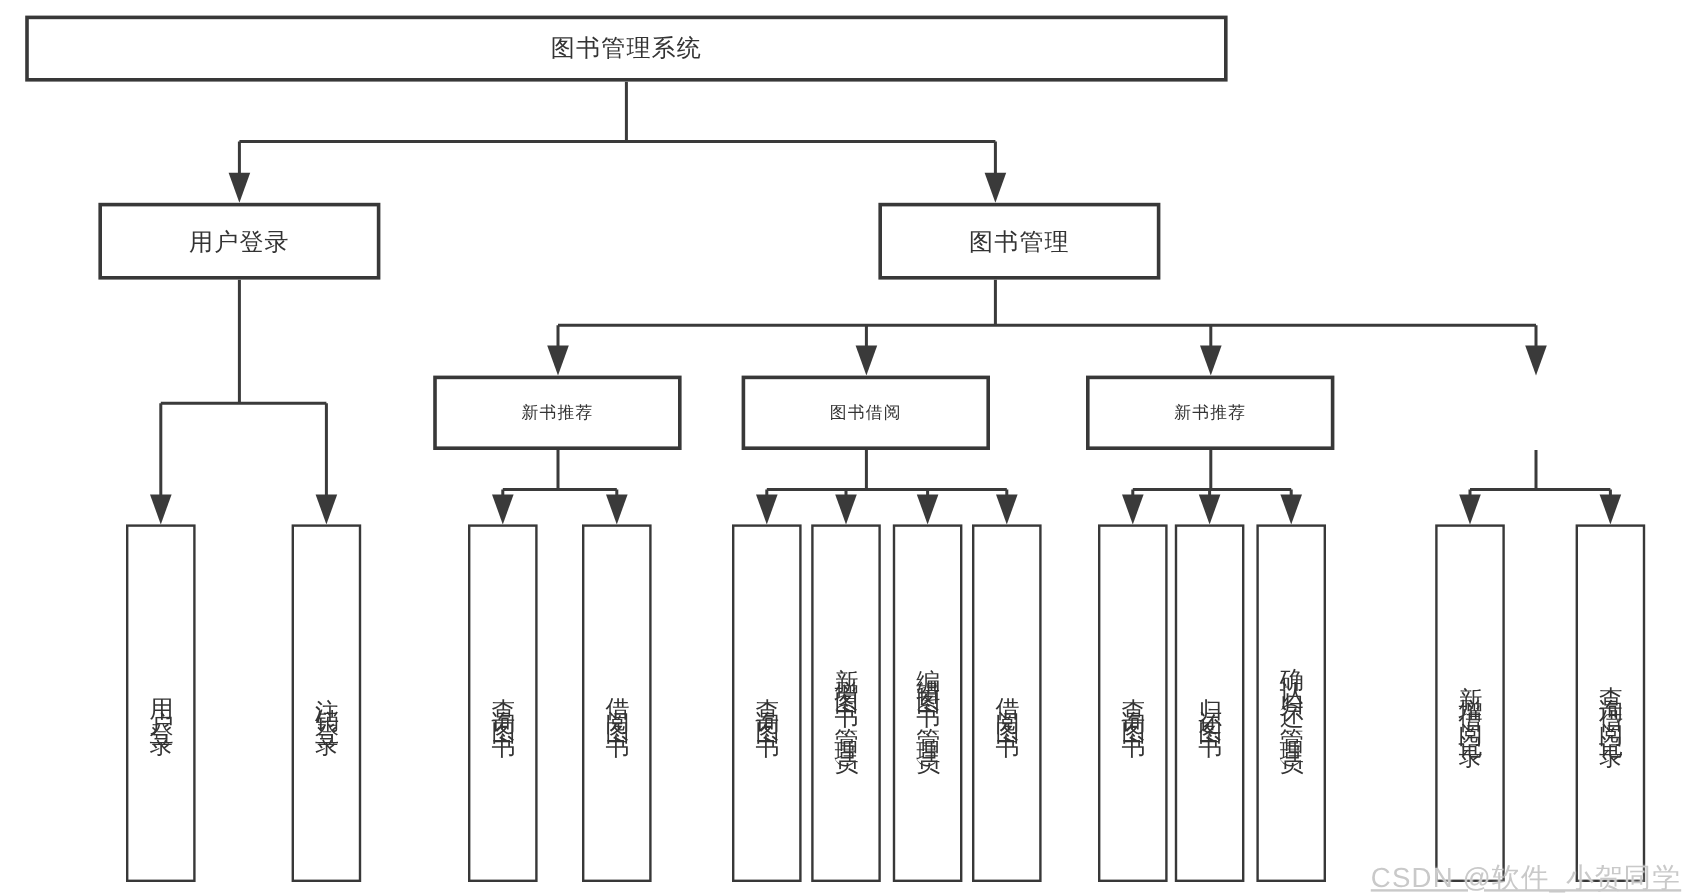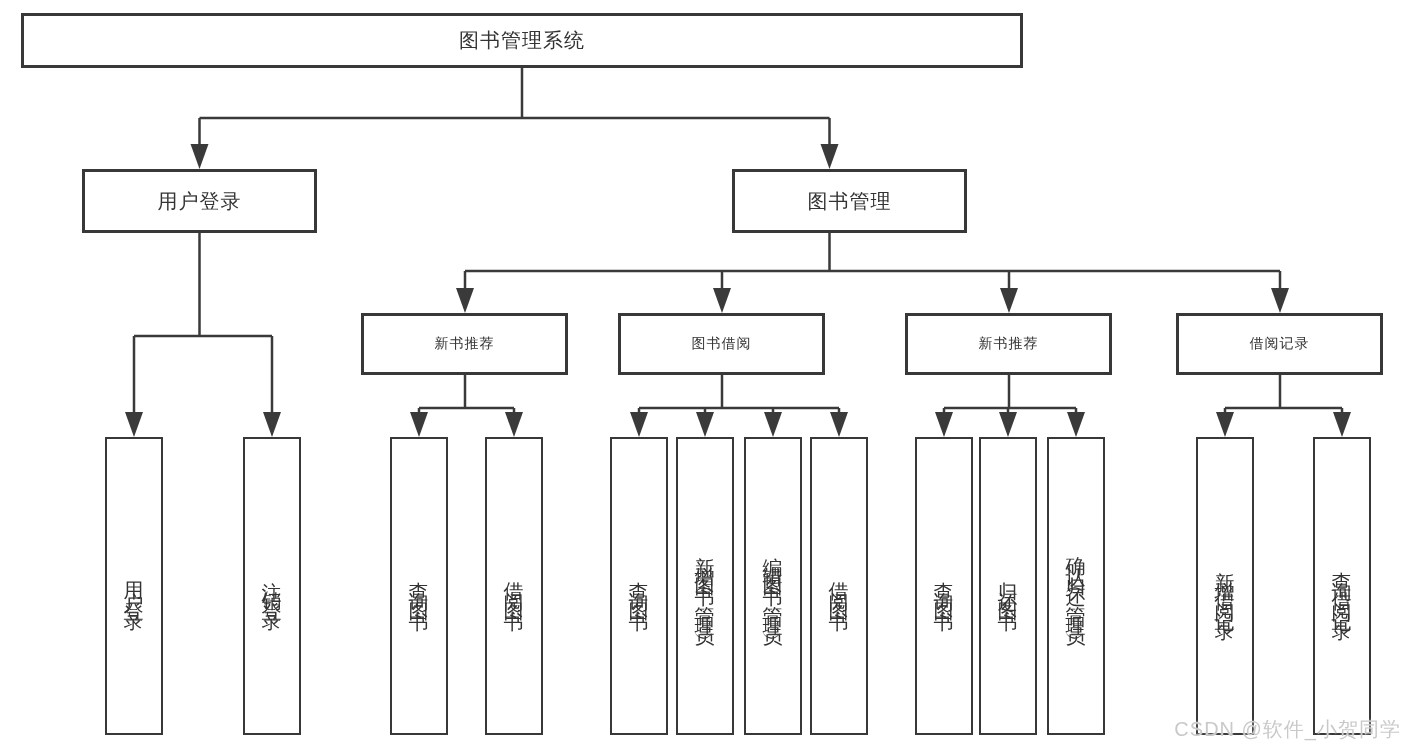--- a/index.html
+++ b/index.html
@@ -40,25 +40,26 @@
     font-size: 20px;
     line-height: 1;
   }
   .lvl2 { width: 235px; height: 64px; top: 169px; }
   .lvl3 { width: 207px; height: 62px; top: 313px; font-size: 14px; }
   .leaf { width: 58px; height: 298px; top: 437px; }
   #watermark {
     position: absolute;
     top: 716px;
     right: 4px;
-    font-size: 20px;
+    font-size: 23px;
     color: #c9c9c9;
     letter-spacing: 1px;
     text-shadow: 0 0 2px #ffffff;
     white-space: nowrap;
+    text-decoration: underline;
   }
 </style>
 </head>
 <body>
 
 <div id="stage">
 
   <svg id="connectors" viewBox="0 0 1405 747" xmlns="http://www.w3.org/2000/svg" aria-hidden="true">
     <g stroke="#3a3a3a" stroke-width="2.5" fill="none">
       <path d="M522 68 V118 M199.5 118 H829.5 M199.5 118 V150 M829.5 118 V150"></path>
@@ -105,23 +106,20 @@
 
   <div class="box lvl3" style="left:361px;">
     <span>新书推荐</span>
   </div>
   <div class="box lvl3" style="left:618px;">
     <span>图书借阅</span>
   </div>
   <div class="box lvl3" style="left:905px;">
     <span>新书推荐</span>
   </div>
-  <div class="box lvl3" style="left:1176px;">
-    <span>借阅记录</span>
-  </div>
 
   <div class="box leaf" style="left:105px;">
     <span>用户登录</span>
   </div>
   <div class="box leaf" style="left:243px;">
     <span>注销登录</span>
   </div>
 
   <div class="box leaf" style="left:390px;">
     <span>查询图书</span>

